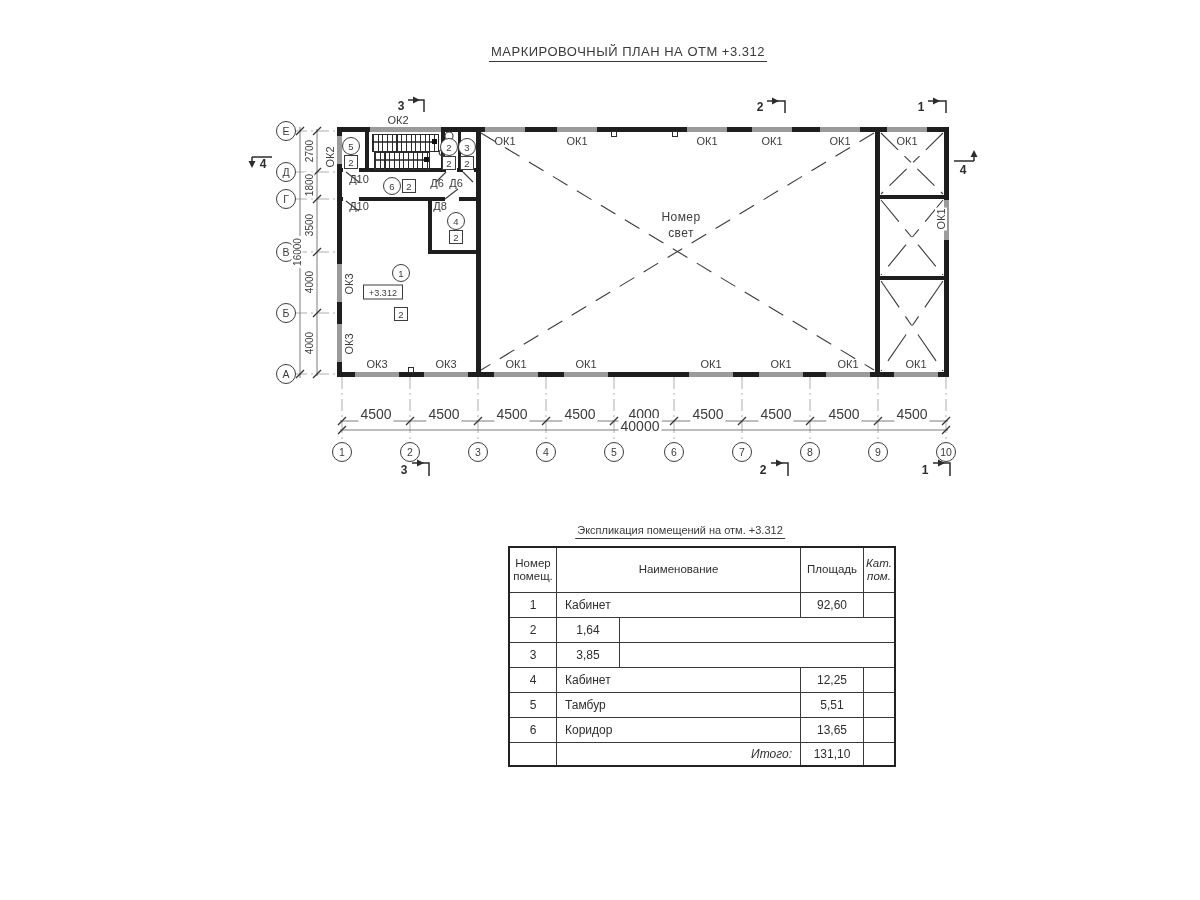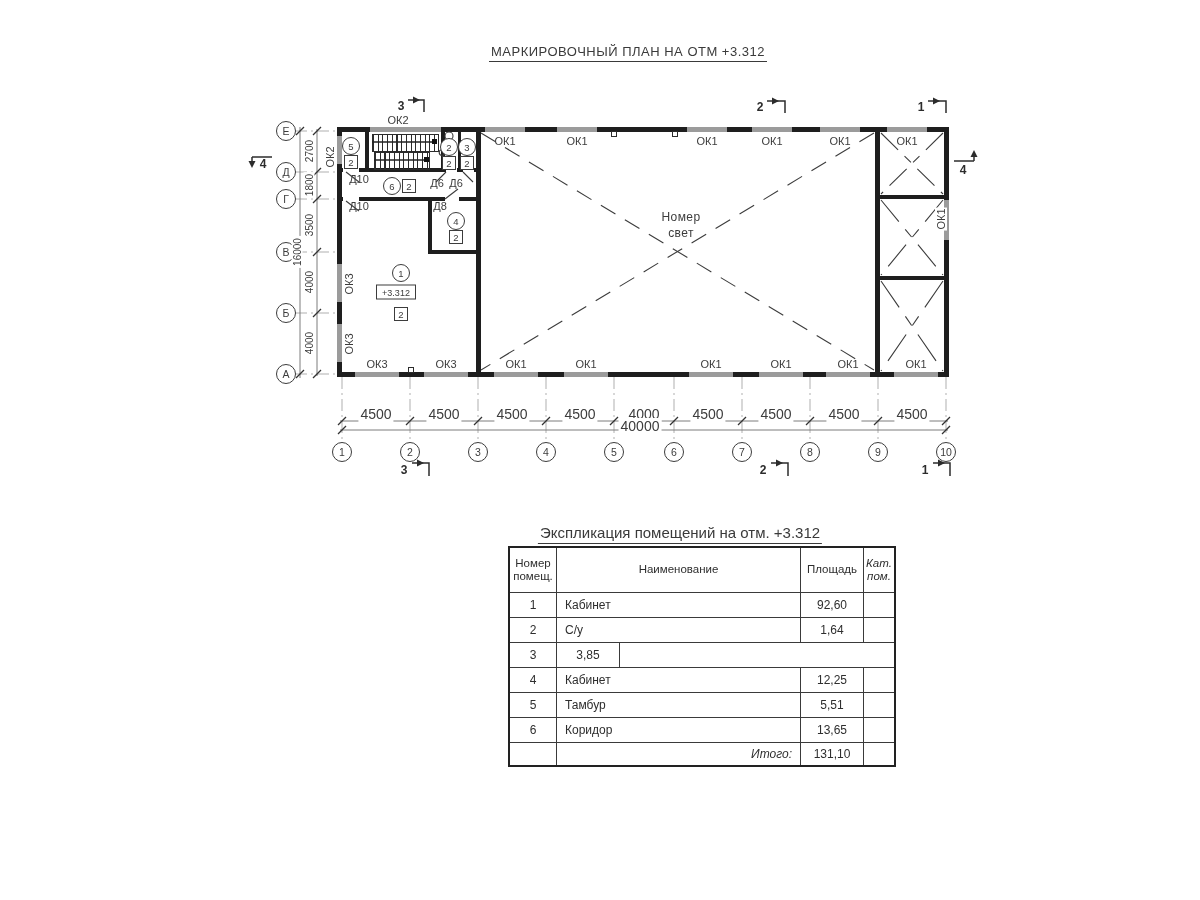--- a/index.html
+++ b/index.html
@@ -39,21 +39,21 @@
   .tc{display:flex;align-items:center;justify-content:center;text-align:center;}
   .c1{width:46px;border-right:1.3px solid #3a3a3a;flex:none;}
   .c2{flex:1;border-right:1.3px solid #3a3a3a;justify-content:flex-start;padding-left:8px;}
   .c3{width:62px;border-right:1.3px solid #3a3a3a;flex:none;}
   .c4{width:30px;flex:none;font-style:italic;}
   .hrow{height:44px;}
   .drow{height:24px;}
   .orow{height:22px;}
   .hcell{flex-direction:column;line-height:1.15;font-size:11.5px;justify-content:center;padding-left:0;}
   .itogo{justify-content:flex-end;padding-right:8px;font-style:italic;padding-left:0;}
-  .ttbl{position:absolute;transform:translate(-50%,0);font-size:15px;color:#3a3a3a;
+  .ttbl{position:absolute;transform:translate(-50%,0);font-size:11px;color:#3a3a3a;
         border-bottom:1.2px solid #3a3a3a;padding:0 2px 2px 2px;white-space:nowrap;}
 </style>
 </head>
 <body>
 
 <div id="canvas">
 
   <div class="ttl" style="left:628px;top:44px;">МАРКИРОВОЧНЫЙ ПЛАН НА ОТМ +3.312</div>
 
   <div class="wall" style="left:337px;top:127px;width:612px;height:5px;"></div>
@@ -233,21 +233,21 @@
   <span class="vlbl" style="left:349px;top:284px;">ОК3</span>
   <span class="vlbl" style="left:349px;top:344px;">ОК3</span>
   <span class="vlbl" style="left:941px;top:219px;">ОК1</span>
   <span class="lbl" style="left:359px;top:179px;">Д10</span>
   <span class="lbl" style="left:359px;top:206px;">Д10</span>
   <span class="lbl" style="left:437px;top:183px;">Д6</span>
   <span class="lbl" style="left:456px;top:183px;">Д6</span>
   <span class="lbl" style="left:440px;top:206px;">Д8</span>
 
   <div class="circ" style="left:401px;top:273px;">1</div>
-  <div class="elev" style="left:396px;top:292px;text-align:center;">+3.312</div>
+  <div class="elev" style="left:383px;top:292px;text-align:center;">+3.312</div>
   <div class="sq" style="left:401px;top:314px;">2</div>
   <div class="circ" style="left:449px;top:147px;">2</div>
   <div class="sq" style="left:449px;top:163px;">2</div>
   <div class="circ" style="left:467px;top:147px;">3</div>
   <div class="sq" style="left:467px;top:163px;">2</div>
   <div class="circ" style="left:456px;top:221px;">4</div>
   <div class="sq" style="left:456px;top:237px;">2</div>
   <div class="circ" style="left:351px;top:146px;">5</div>
   <div class="sq" style="left:351px;top:162px;">2</div>
   <div class="circ" style="left:392px;top:186px;">6</div>
@@ -319,21 +319,20 @@
       </div>
     </div>
     <div class="trow drow">
       <div class="tc c1">1</div>
       <div class="tc c2">Кабинет</div>
       <div class="tc c3">92,60</div>
       <div class="tc c4"></div>
     </div>
     <div class="trow drow">
       <div class="tc c1">2</div>
-      <div class="tc c2">С/у</div>
       <div class="tc c3">1,64</div>
       <div class="tc c4"></div>
     </div>
     <div class="trow drow">
       <div class="tc c1">3</div>
       <div class="tc c3">3,85</div>
       <div class="tc c4"></div>
     </div>
     <div class="trow drow">
       <div class="tc c1">4</div>

